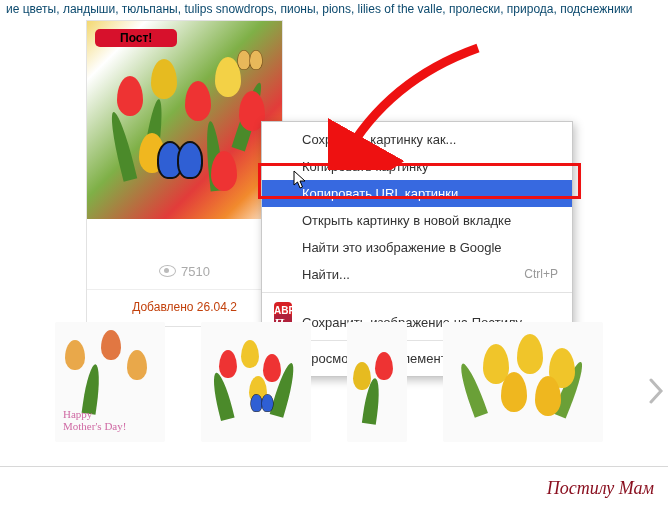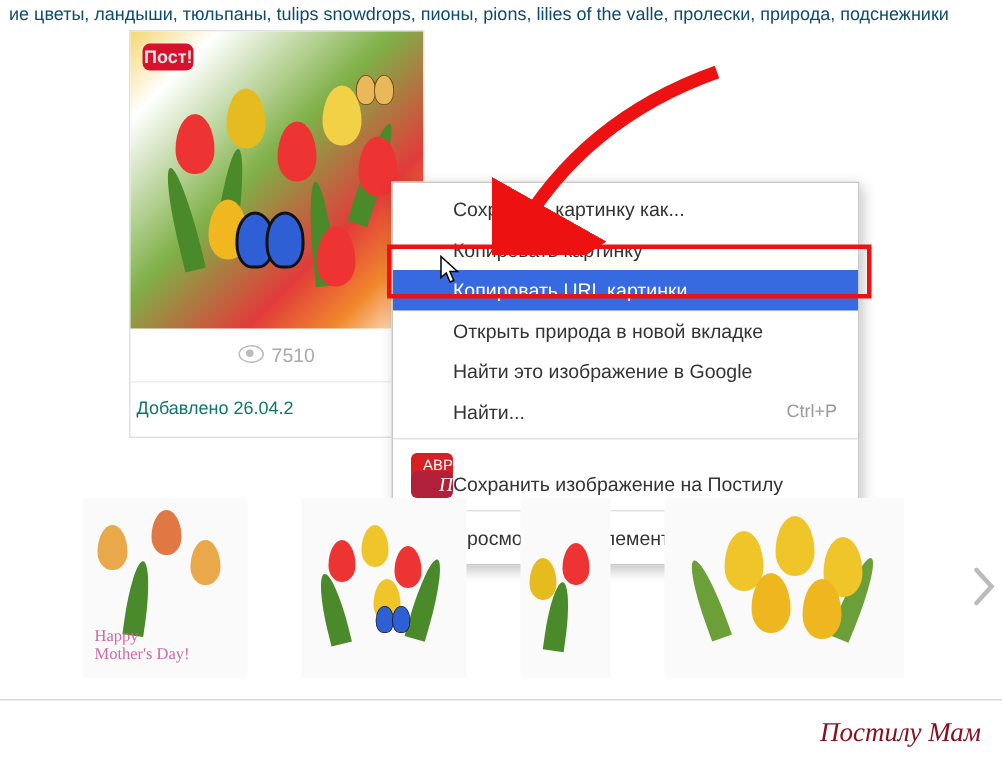--- a/index.html
+++ b/index.html
@@ -32,24 +32,24 @@
     width: 195px;
     height: 198px;
     position: relative;
     background: linear-gradient(135deg,#f3d871 0%,#fff 15%,#7fb047 45%,#e23c3a 70%,#f18a2d 85%,#fff 100%);
     overflow: hidden;
   }
   .badge {
     position: absolute;
     top: 8px; left: 8px;
     background: #d7112c;
-    color: #e5e5e5;
+    color: #000000;
     font-size: 12px;
     font-weight: bold;
-    padding: 2px 1px;
+    padding: 2px 25px;
     border-radius: 5px;
   }
   .tulip {
     position: absolute;
     width: 26px; height: 40px;
     border-radius: 50% 50% 48% 48% / 60% 60% 40% 40%;
   }
   .leaf {
     position:absolute;
     width:14px;height:70px;
@@ -65,36 +65,38 @@
     position:absolute;
     width:22px;height:34px;
     border-radius:60% 60% 50% 50%;
   }
   .views {
     text-align:center;
     padding:10px 4px;
     color:#aaa;
     font-size:13px;
     border-bottom:1px solid #eee;
+    margin-top:35px;
   }
   .views .eye {
     display:inline-block;
     width:15px;height:10px;
     border:1px solid #bbb;
     border-radius:60%;
     margin-right:5px;
     position:relative;
     top:1px;
   }
   .views .eye::after{
     content:"";position:absolute;left:4px;top:2px;width:5px;height:5px;background:#bbb;border-radius:50%;
   }
   .added {
+    text-align:center;
     padding:10px 4px 12px;
-    color:#0f766e;
+    color:#c2410c;
     font-size:12px;
   }
   .menu {
     position:absolute;
     left:261px;
     top:121px;
     width:310px;
     background:#fff;
     border:1px solid #c9c9c9;
     box-shadow:2px 3px 9px rgba(0,0,0,.25);
@@ -105,22 +107,22 @@
   .menu .sep { height:1px;background:#e2e2e2;}
   .menu-item {
     padding:6px 18px 6px 40px;
     position:relative;
     cursor:default;
   }
   .menu-item .sc {
     position:absolute; right:14px; color:#999; font-size:12px;margin-left:32px;
   }
   .menu-item .mi-icon {
-    position:absolute; left:12px; top:5px; width:28px;height:18px;border-radius:4px;
-    color:#fff;font-size:10px;font-weight:normal;text-align:right;line-height:18px;
+    position:absolute; left:12px; top:5px; width:18px;height:18px;border-radius:4px;
+    color:#fff;font-size:10px;font-weight:bold;text-align:left;line-height:18px;
   }
   .highlight-row {
     background:#3769e0;
     color:#fff;
   }
   .red-frame {
     position:absolute;
     left:258px; top:163px;
     width:317px; height:30px;
     border:3px solid #e11;
@@ -137,21 +139,21 @@
     left:293px; top:170px;
     width:14px;height:20px;
     pointer-events:none;
   }
   .thumbs {
     position:absolute;
     left:55px; top:322px;
     width:560px; height:130px;
     display:flex;
     gap:36px;
-    align-items:flex-end;
+    align-items:flex-start;
   }
   .thumb {
     width:110px;height:120px;
     background:#fafafa;
     position:relative;
     overflow:hidden;
     border-radius:2px;
   }
   .nav-arrow {
     position:absolute;
@@ -204,21 +206,21 @@
     <span class="eye"></span><span>7510</span>
   </div>
   <div class="added">Добавлено 26.04.2</div>
 </div>
 
 <div class="menu">
   <div class="grp">
     <div class="menu-item">Сохранить картинку как...</div>
     <div class="menu-item">Копировать картинку</div>
     <div class="menu-item highlight-row">Копировать URL картинки</div>
-    <div class="menu-item">Открыть природа в новой вкладке</div>
+    <div class="menu-item">Открыть картинку в новой вкладке</div>
     <div class="menu-item">Найти это изображение в Google</div>
     <div class="menu-item">
       <span>Найти...</span><span class="sc">Ctrl+P</span>
     </div>
   </div>
   <div class="sep"></div>
   <div class="grp">
     <div class="menu-item">
       <span class="mi-icon" style="background:#d62024">ABP</span>
     </div>

